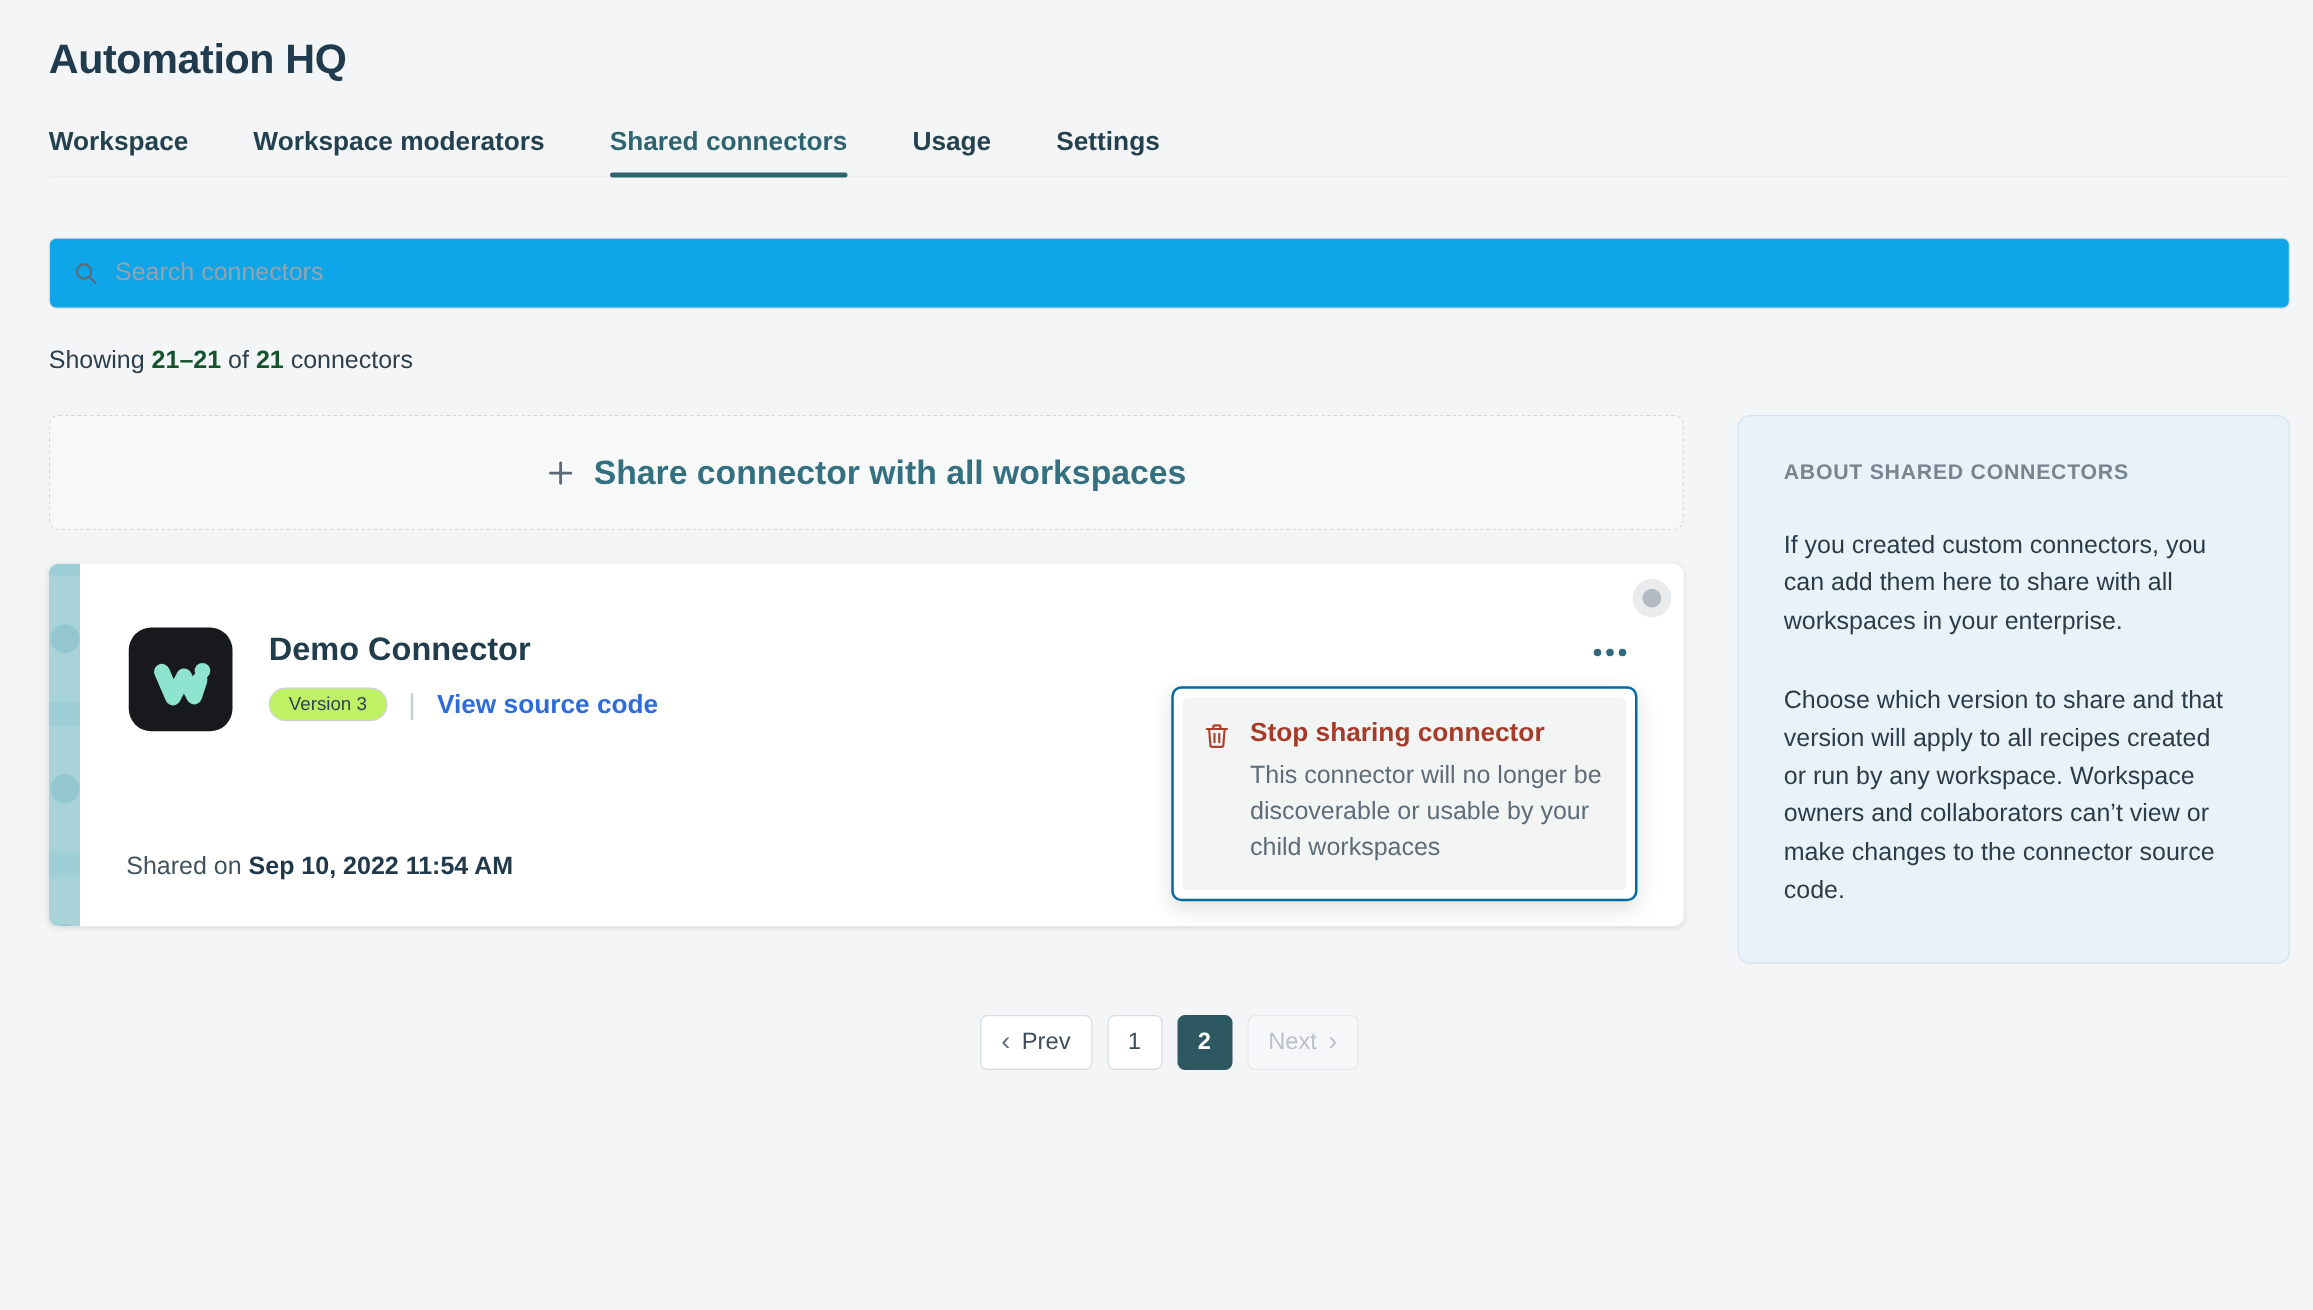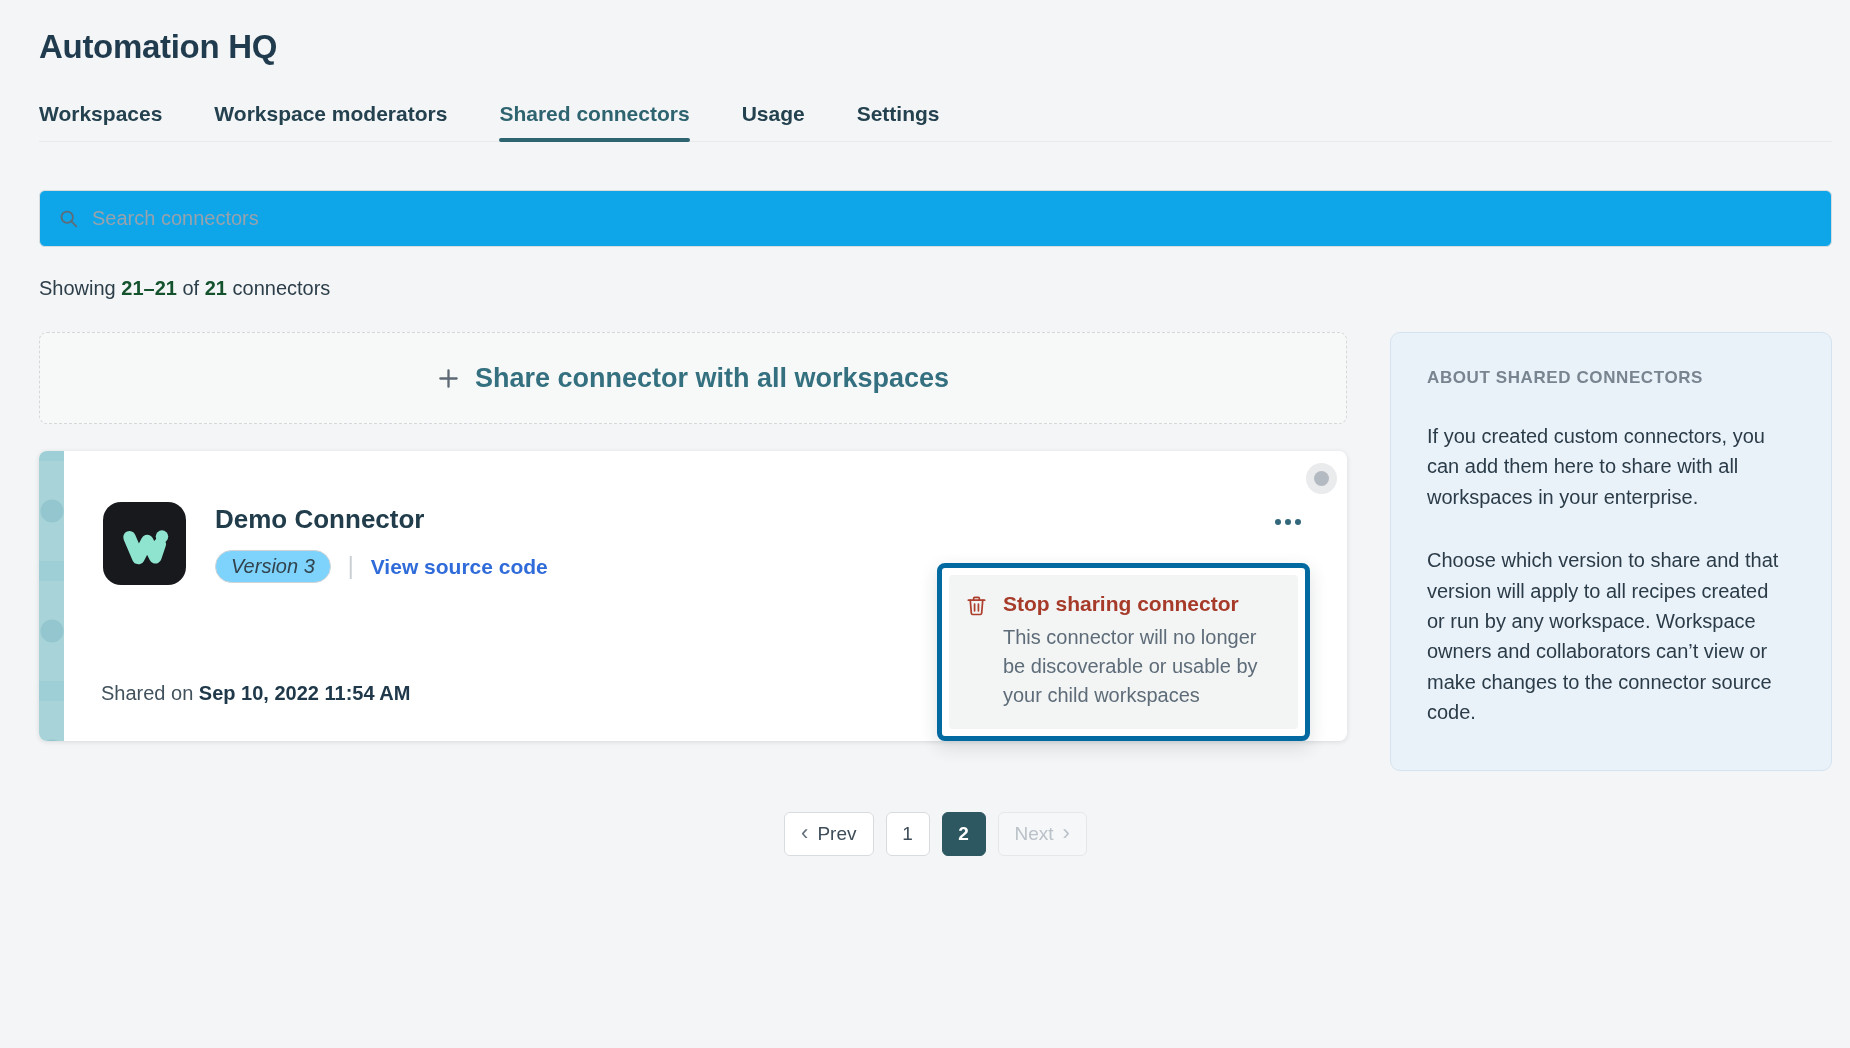--- a/index.html
+++ b/index.html
@@ -74,22 +74,22 @@
   }
   .card-body { position:relative; padding:51px 0 0 64px; display:flex; }
   .logo-tile {
     width:83px; height:83px; background:#17191d; border-radius:18px;
     display:flex; align-items:center; justify-content:center; flex:none;
   }
   .card-text { margin-left:29px; padding-top:2px; }
   .connector-name { font-size:26px; font-weight:700; color:#213c4b; }
   .meta-row { display:flex; align-items:center; margin-top:15px; }
   .version-badge {
-    font-size:20px; color:#32434d; background:#7dd3fc;
-    border:1px solid #cfd3d6; border-radius:999px; padding:4px 15px;font-style:italic;
+    font-size:15px; color:#32434d; background:#bef264;
+    border:1px solid #cfd3d6; border-radius:999px; padding:4px 15px;
   }
   .meta-divider { margin:0 17px; color:#c9ced2; font-size:23px; font-weight:300; }
   .source-link { font-size:21px; font-weight:600; color:#2f6bd9; text-decoration:none; cursor:pointer; }
   .shared-on { position:absolute; left:62px; bottom:36px; font-size:20px; color:#42525d; }
   .shared-on b { color:#20394a; }
 
   .corner-dot {
     position:absolute; top:12px; right:10px; width:31px; height:31px;
     border-radius:50%; background:#eaebed;
     display:flex; align-items:center; justify-content:center;
@@ -97,22 +97,22 @@
   .corner-dot .inner { width:15px; height:15px; border-radius:50%; background:#b3bac1; }
 
   .ellipsis-btn {
     position:absolute; top:62px; right:40px; display:flex; gap:4px;
     padding:6px; cursor:pointer;
   }
   .ellipsis-btn .dot { width:6px; height:6px; border-radius:50%; background:#33677b; }
 
   
   .context-menu {
-    position:absolute; left:898px; top:112px; width:373px;
-    background:#fff; border:5px solid #0369a1; border-radius:8px; padding:7px;
+    position:absolute; left:898px; top:98px; width:373px;
+    background:#fff; border:2px solid #0369a1; border-radius:8px; padding:7px;
     box-shadow:0 6px 18px rgba(30,40,50,0.14);
   }
   .menu-item {
     background:#f3f4f4; border-radius:4px; padding:17px 16px 20px 16px;
     display:flex; gap:15px; cursor:pointer;
   }
   .menu-item svg { flex:none; margin-top:2px; }
   .menu-item-title { font-size:21px; font-weight:700; color:#a63b2a; }
   .menu-item-desc { margin-top:7px; font-size:20px; color:#5d6c78; line-height:1.44; max-width:282px; }
 
@@ -139,21 +139,21 @@
   .pg-btn.disabled .chev { color:#bac1c8; }
 </style>
 </head>
 <body>
 
 <div class="container">
 
   <h1 class="page-title">Automation HQ</h1>
 
   <div class="tabs">
-    <div class="tab">Workspaces</div>
+    <div class="tab">Workspace</div>
     <div class="tab">Workspace moderators</div>
     <div class="tab active">Shared connectors</div>
     <div class="tab">Usage</div>
     <div class="tab">Settings</div>
   </div>
 
   <div class="search-bar">
     <svg width="21" height="21" viewBox="0 0 24 24" fill="none" stroke="#5f6b76" stroke-width="2" stroke-linecap="round">
       <circle cx="10.5" cy="10.5" r="6.5"></circle>
         <path d="M15.6 15.6 L21 21"></path>

